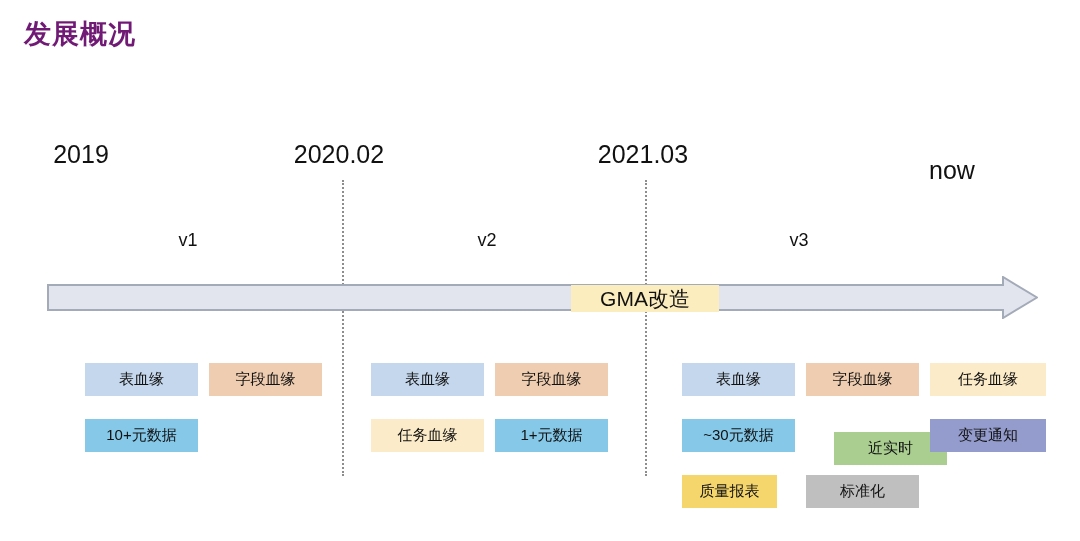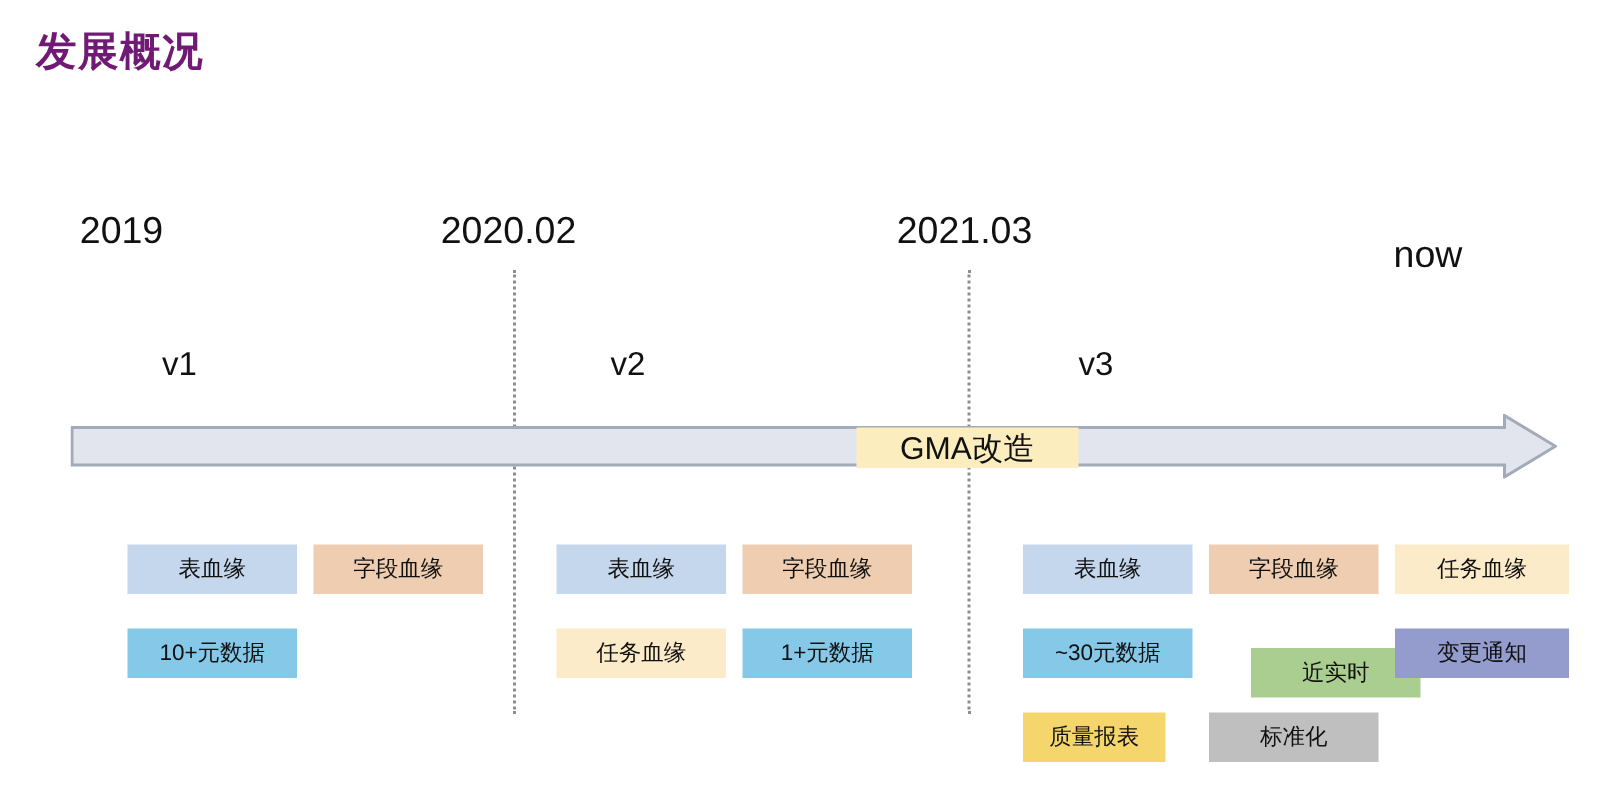--- a/index.html
+++ b/index.html
@@ -48,23 +48,24 @@
     position: absolute;
     font-size: 25px;
     color: #111111;
     white-space: nowrap;
     text-align: center;
   }
 
   
   .version-label {
     position: absolute;
-    font-size: 22px;
+    font-size: 18px;
     color: #111111;
     white-space: nowrap;
+    text-align: center;
   }
 
   
   .divider {
     position: absolute;
     width: 0;
     border-left: 2px dotted #8d8d8d;
   }
 
   

